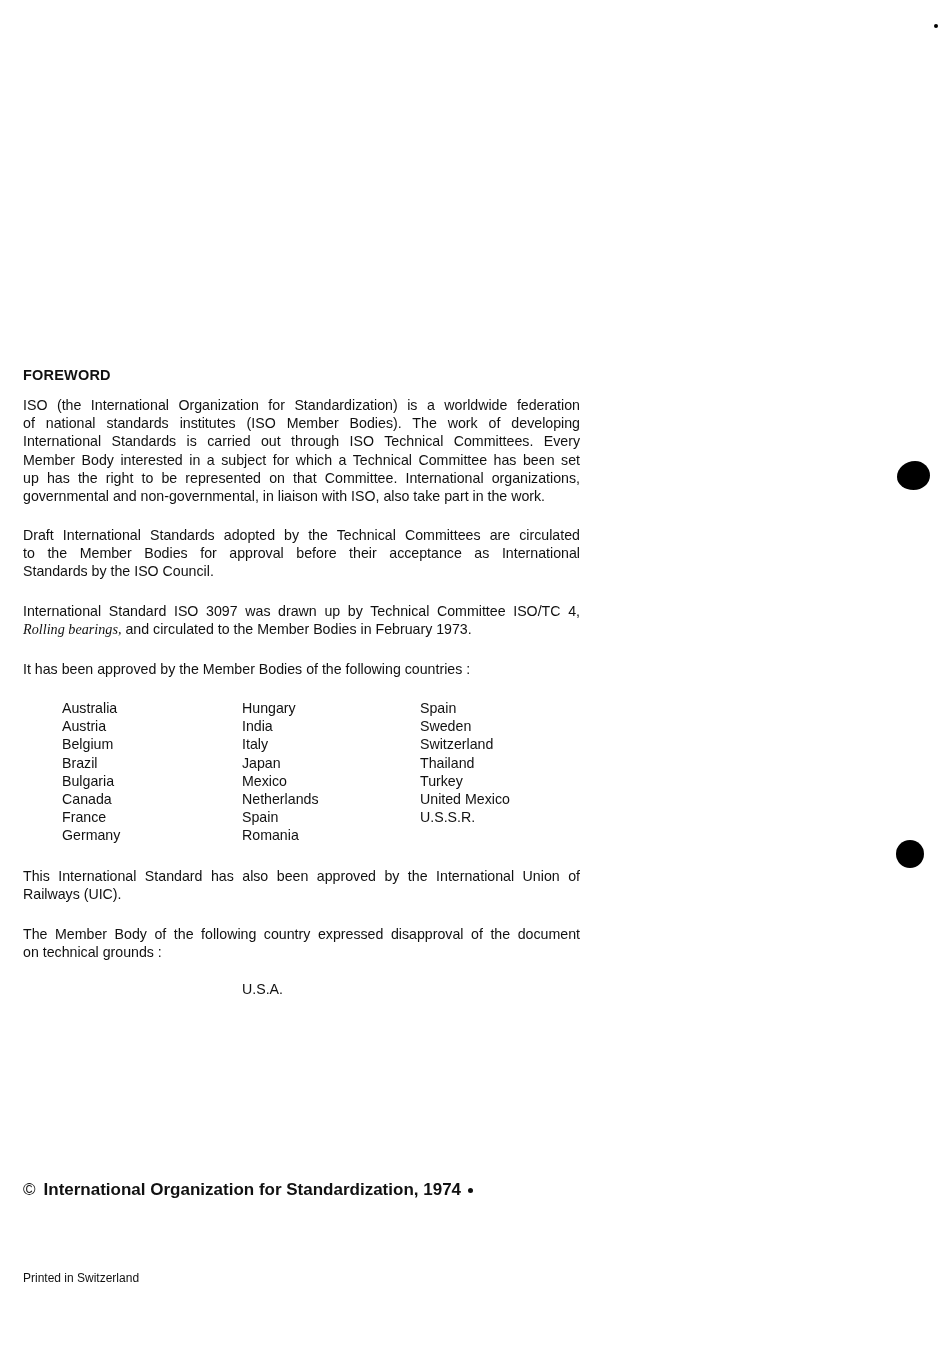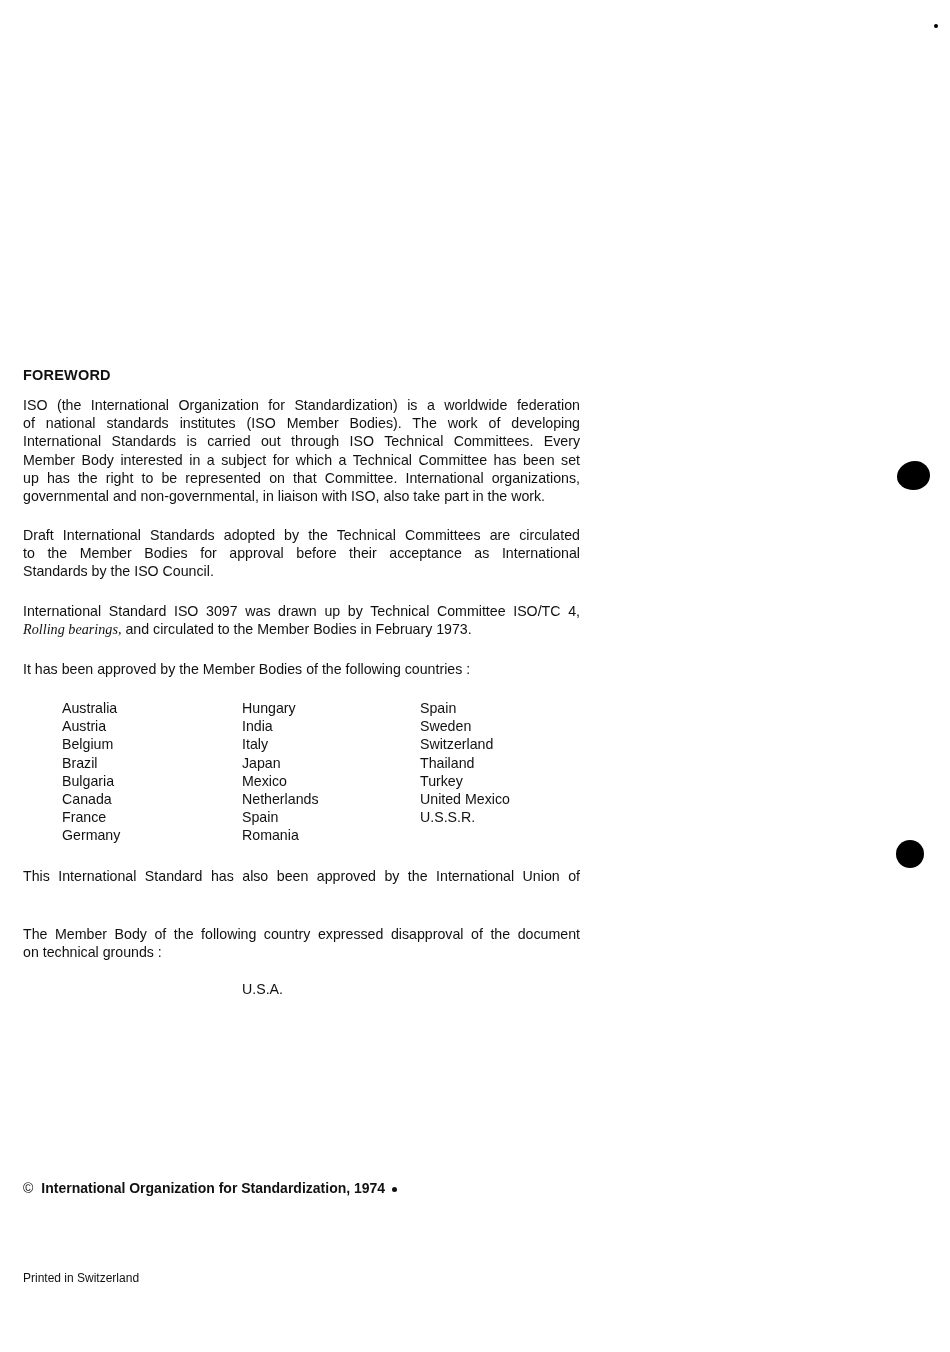--- a/index.html
+++ b/index.html
@@ -65,21 +65,21 @@
     .col div { display: block; white-space: nowrap; }
     .usa {
       position: absolute;
       left: 242px;
       top: 981px;
     }
     .copyright {
       position: absolute;
       left: 23px;
       top: 1180px;
-      font-size: 14px;
+      font-size: 17px;
       font-weight: bold;
       white-space: nowrap;
     }
     .copyright .sym {
       font-weight: normal;
       margin-right: 8px;
     }
     .copyright .bullet {
       display: inline-block;
       width: 5px; height: 5px;
@@ -175,20 +175,21 @@
       <div>Switzerland</div>
       <div>Thailand</div>
       <div>Turkey</div>
       <div>United Mexico</div>
       <div>U.S.S.R.</div>
     </div>
   </div>
 
   <div class="para" style="top:867px;">
     <span class="line">This International Standard has also been approved by the International Union of</span>
+    <span class="line last">Railways (UIC).</span>
   </div>
 
   <div class="para" style="top:925px;">
     <span class="line">The Member Body of the following country expressed disapproval of the document</span>
     <span class="line last">on technical grounds :</span>
   </div>
 
   <div class="usa">U.S.A.</div>
 
   <div class="copyright">

